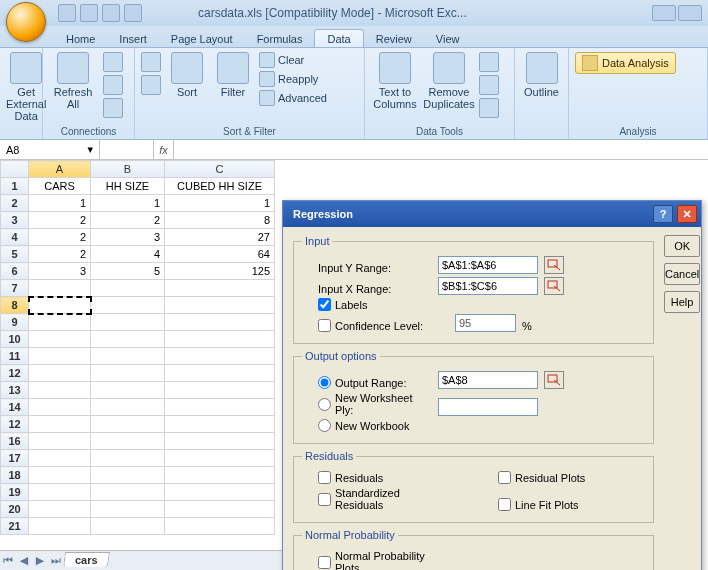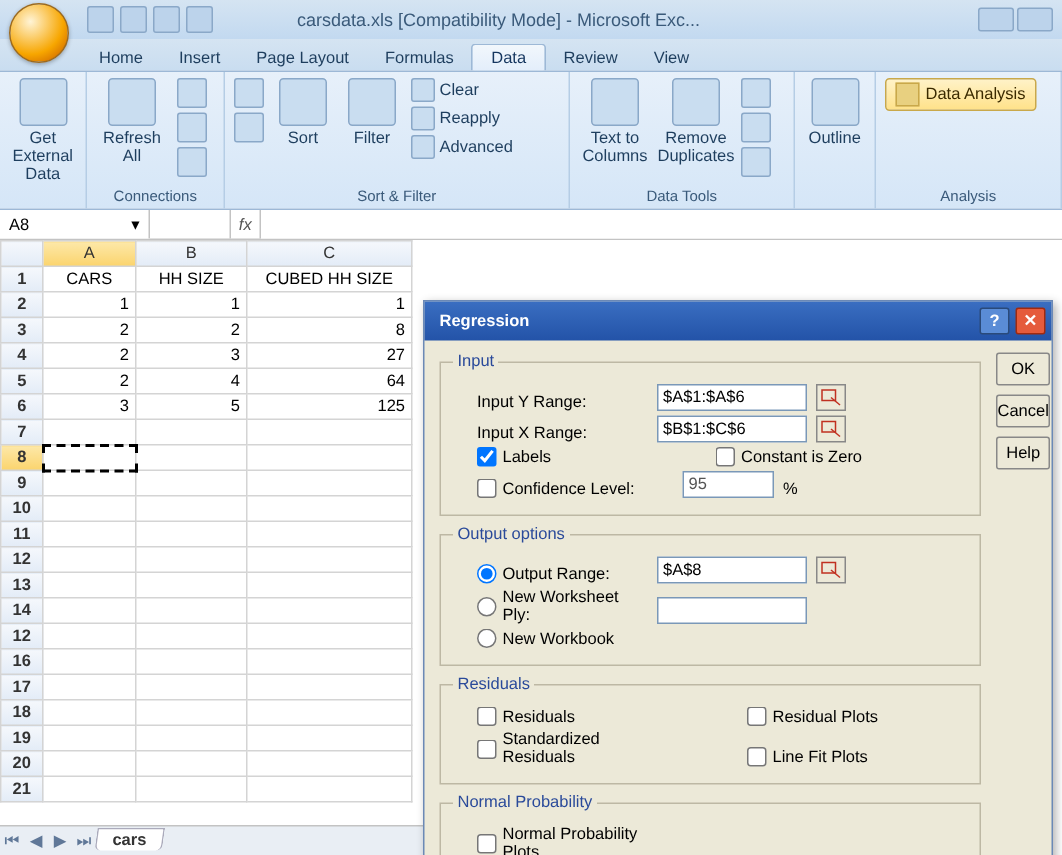--- a/index.html
+++ b/index.html
@@ -102,21 +102,21 @@
   <div class="tab">Home</div>
   <div class="tab">Insert</div>
   <div class="tab">Page Layout</div>
   <div class="tab">Formulas</div>
   <div class="tab active">Data</div>
   <div class="tab">Review</div>
   <div class="tab">View</div>
 </div>
 
 <div class="ribbon">
-  <div class="group" style="width:58px">
+  <div class="group" style="width:43px">
     <div class="group-body">
         <div class="rbtn-large">
           <div class="ico"></div>
           <span>Get External Data</span>
         </div>
       </div>
     <div class="group-label"></div>
   </div>
   <div class="group" style="width:92px">
     <div class="group-body">
@@ -384,24 +384,20 @@
                 <rect x="1" y="1" width="9" height="7" fill="none" stroke="#c03020"></rect>
                 <path d="M7 6 L13 11" stroke="#c03020"></path>
               </svg>
             </div>
         </div>
         <div class="row" style="gap:28px">
           <span class="inline">
               <input type="checkbox" class="chk" checked="" style="">
               <label>Labels</label>
             </span>
-          <span class="inline">
-              <input type="checkbox" class="chk" style="">
-              <label>Constant is Zero</label>
-            </span>
         </div>
         <div class="row">
           <span class="inline">
               <input type="checkbox" class="chk" style="">
               <label>Confidence Level:</label>
             </span>
           <input type="text" class="short" disabled="" value="95" style="">
           <span>%</span>
         </div>
       </fieldset>

